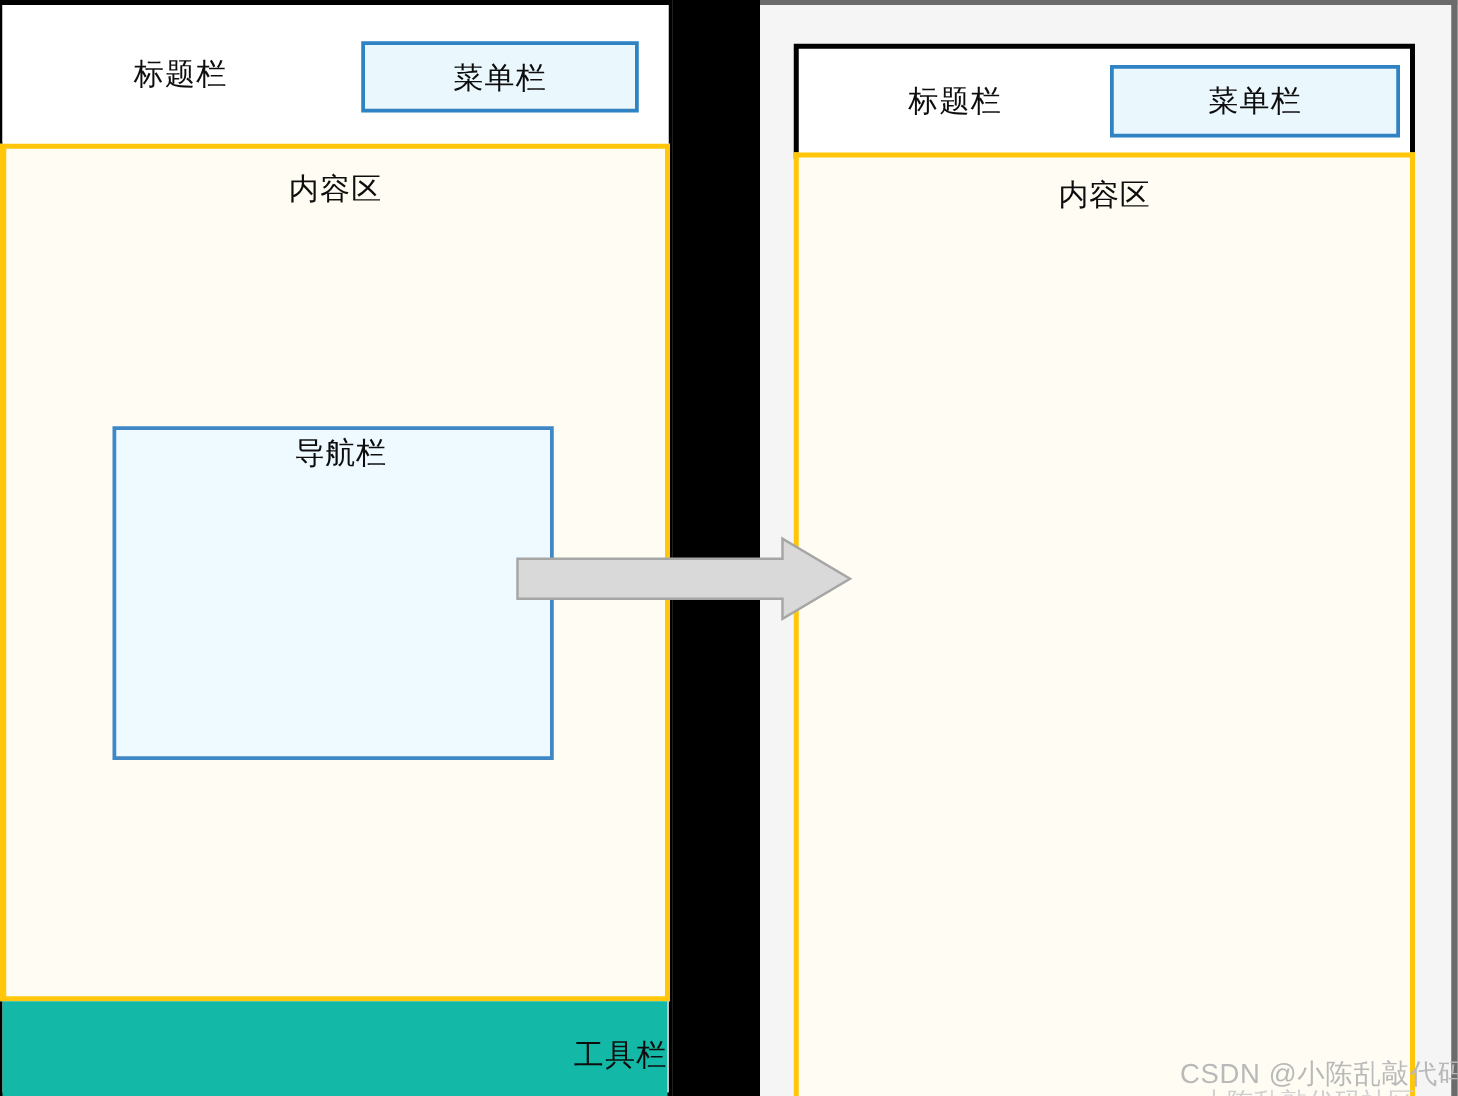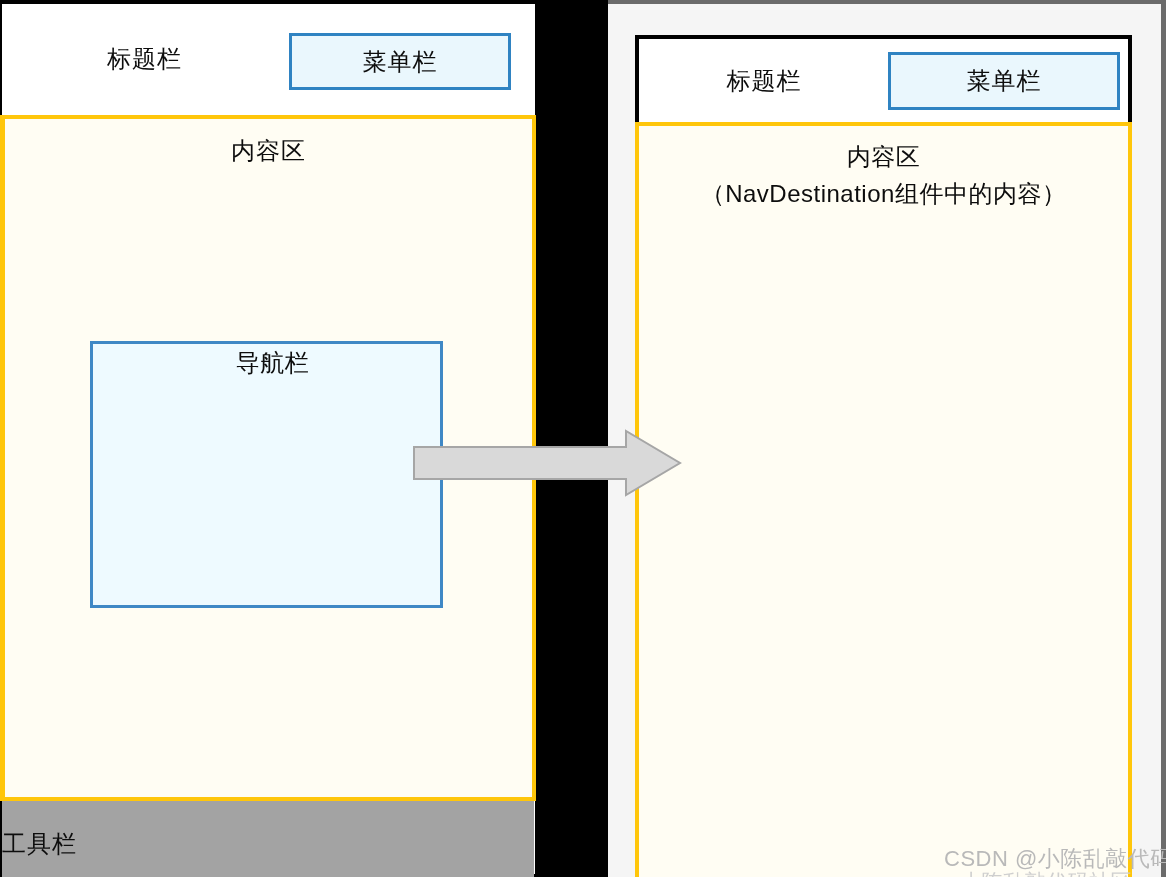--- a/index.html
+++ b/index.html
@@ -117,24 +117,24 @@
     letter-spacing: 0.5px;
     white-space: nowrap;
   }
 
   .lp-toolbar {
     position: absolute;
     left: 0px;
     top: 797px;
     width: 532px;
     height: 76px;
-    background: #a3a3a3;
-    display: flex;
-    align-items: center;
-    justify-content: flex-start;
+    background: #14b8a6;
+    display: flex;
+    align-items: center;
+    justify-content: flex-end;
   }
 
   .lp-toolbar-text {
     font-size: 24px;
     color: #0d0d0d;
     letter-spacing: 1px;
     margin-top: 10px;
   }
 
   .faint-watermark-left {
@@ -312,21 +312,20 @@
     <div class="rp-window">
       <div class="rp-title-text">标题栏</div>
       <div class="rp-menubar">
         <span>菜单栏</span>
       </div>
     </div>
 
     <div class="rp-content">
       <div class="rp-content-label">
         <span class="ln">内容区</span>
-        <span class="ln">（NavDestination组件中的内容）</span>
       </div>
     </div>
   </div>
 
   <div class="arrow-wrap">
     <svg width="272" height="70" viewBox="0 0 272 70">
       <polygon points="2,19 214,19 214,3 268,35 214,67 214,51 2,51" fill="#d9d9d9" stroke="#a6a6a6" stroke-width="2" stroke-linejoin="miter"></polygon>
     </svg>
   </div>
 

